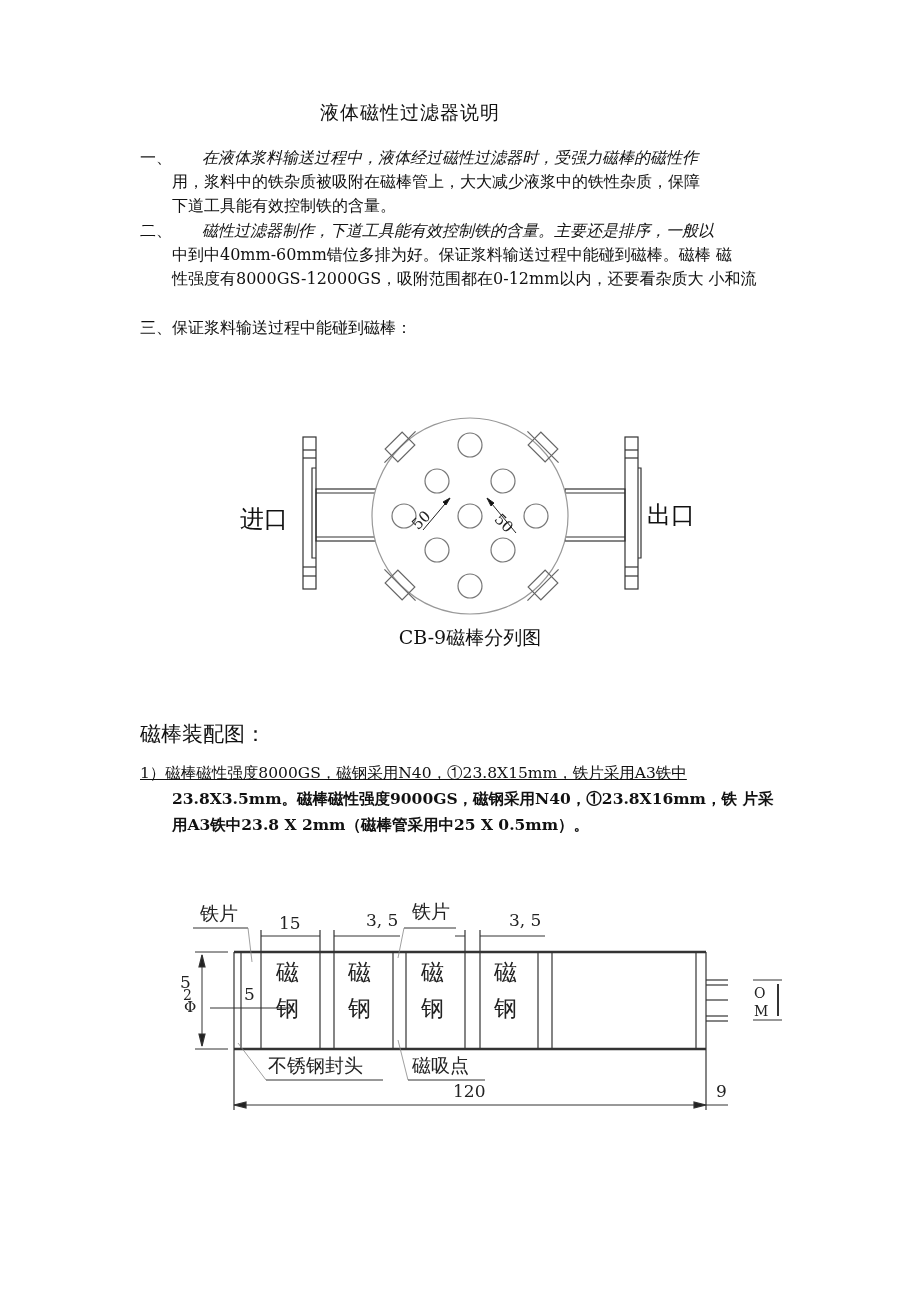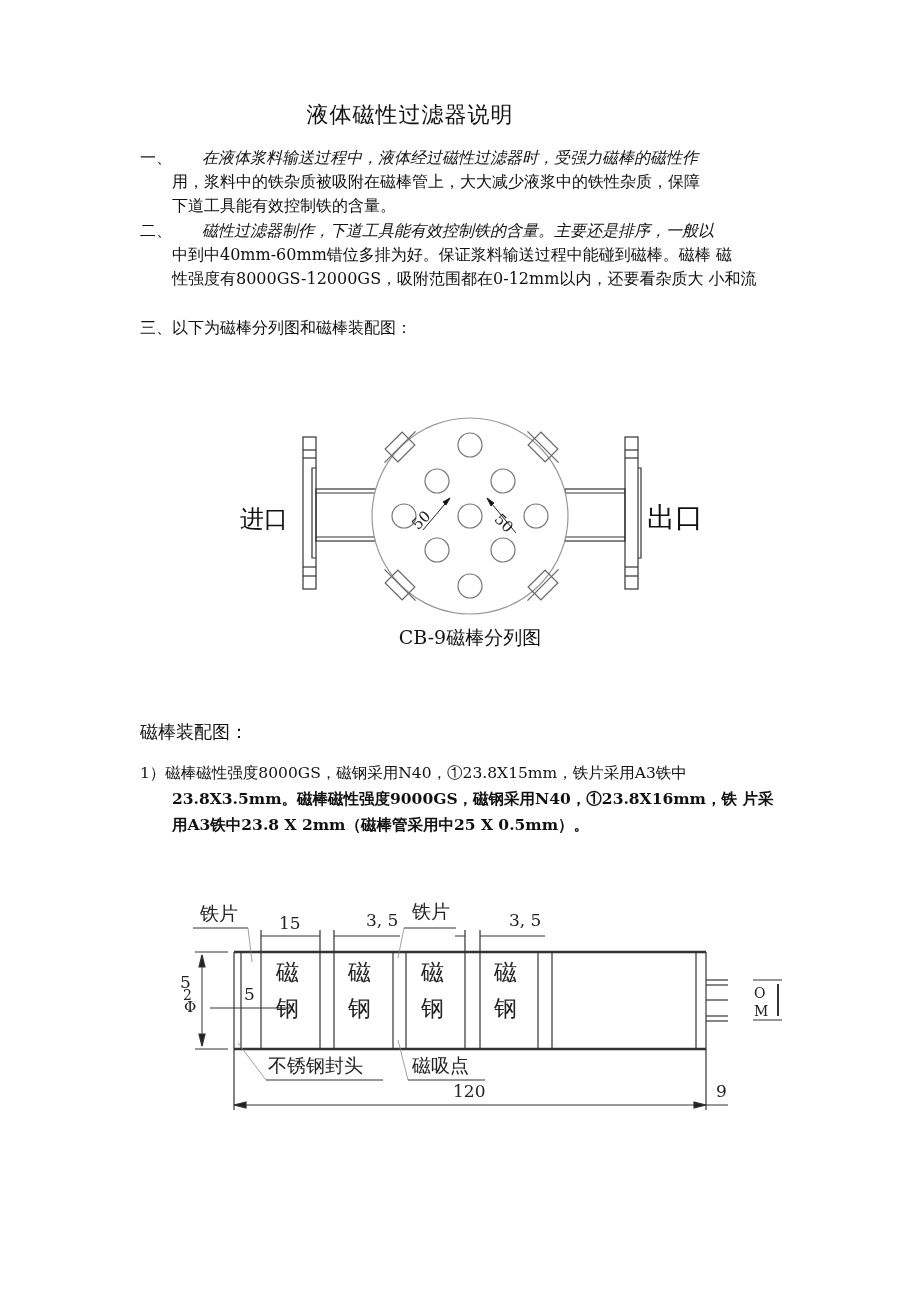--- a/index.html
+++ b/index.html
@@ -1,27 +1,27 @@
 <!DOCTYPE html>
 <html><head>
   <meta charset="utf-8">
   <style>
     html, body { margin:0; padding:0; background:#ffffff; }
     body { width:920px; height:1302px; position:relative; overflow:hidden;
            font-family:"DejaVu Serif","Liberation Serif",serif; color:#111; }
     .title { position:absolute; left:0; width:820px; top:100px; text-align:center;
-             font-size:22px; letter-spacing:1px; }
+             font-size:19px; letter-spacing:1px; }
     .para { position:absolute; left:140px; width:660px; font-size:16px; line-height:24px; }
     .para .num { position:absolute; left:0; top:0; }
     .para .first { display:block; padding-left:62px;font-style:italic; }
     .para .rest { display:block; padding-left:32px; }
     .cap { position:absolute; font-size:19px; }
-    .heading2 { position:absolute; left:140px; top:720px; font-size:18px; }
+    .heading2 { position:absolute; left:140px; top:720px; font-size:21px; }
     .item { position:absolute; left:140px; width:660px; font-size:15.5px; line-height:26px; top:760px; }
-    .item .l1 { display:block; }
+    .item .l1 { display:block;text-decoration:underline; }
     .item .lr { display:block; padding-left:32px;font-weight:bold; }
     svg { position:absolute; left:0; top:0; }
     svg text { font-family:"DejaVu Serif","Liberation Serif",serif; fill:#222; }
   </style>
 </head>
 <body>
 
 <div class="title">液体磁性过滤器说明</div>
 
 <div class="para" style="top:146px;">
@@ -33,21 +33,21 @@
 
 <div class="para" style="top:219px;">
   <span class="num">二、</span>
   <span class="first">磁性过滤器制作，下道工具能有效控制铁的含量。主要还是排序，一般以</span>
   <span class="rest">中到中40mm-60mm错位多排为好。保证浆料输送过程中能碰到磁棒。磁棒 磁</span>
   <span class="rest">性强度有8000GS-12000GS，吸附范围都在0-12mm以内，还要看杂质大 小和流</span>
 </div>
 
 <div class="para" style="top:316px;">
   <span class="num">三、</span>
-  <span class="rest">以下为磁棒分列图和磁棒装配图：</span>
+  <span class="rest">保证浆料输送过程中能碰到磁棒：</span>
 </div>
 
 <svg width="920" height="1302">
   <g stroke="#333" fill="none" stroke-width="1.2">
 
     <g>
       <rect x="303" y="437" width="13" height="152"></rect>
       <line x1="303" y1="450" x2="316" y2="450"></line>
         <line x1="303" y1="458" x2="316" y2="458"></line>
       <line x1="303" y1="567" x2="316" y2="567"></line>
@@ -185,21 +185,21 @@
 
   <text x="268" y="1072" font-size="19">不锈钢封头</text>
   <text x="412" y="1072" font-size="19">磁吸点</text>
   <text x="453" y="1097" font-size="17">120</text>
   <text x="716" y="1097" font-size="17">9</text>
   <text x="754" y="998" font-size="14">O</text>
   <text x="754" y="1016" font-size="14">M</text>
 </svg>
 
 <div class="cap" style="left:240px; top:503px; font-size:24px;">进口</div>
-<div class="cap" style="left:647px; top:499px; font-size:28px;">出口</div>
+<div class="cap" style="left:647px; top:499px; font-size:24px;">出口</div>
 <div class="cap" style="left:0; width:920px; text-align:center; top:625px; padding-left:10px;">CB-9磁棒分列图</div>
 
 <div class="heading2">磁棒装配图：</div>
 
 <div class="item">
   <span class="l1">1）磁棒磁性强度8000GS，磁钢采用N40，①23.8X15mm，铁片采用A3铁中</span>
   <span class="lr">23.8X3.5mm。磁棒磁性强度9000GS，磁钢采用N40，①23.8X16mm，铁 片采</span>
   <span class="lr">用A3铁中23.8 X  2mm（磁棒管采用中25 X  0.5mm）。</span>
 </div>
 

